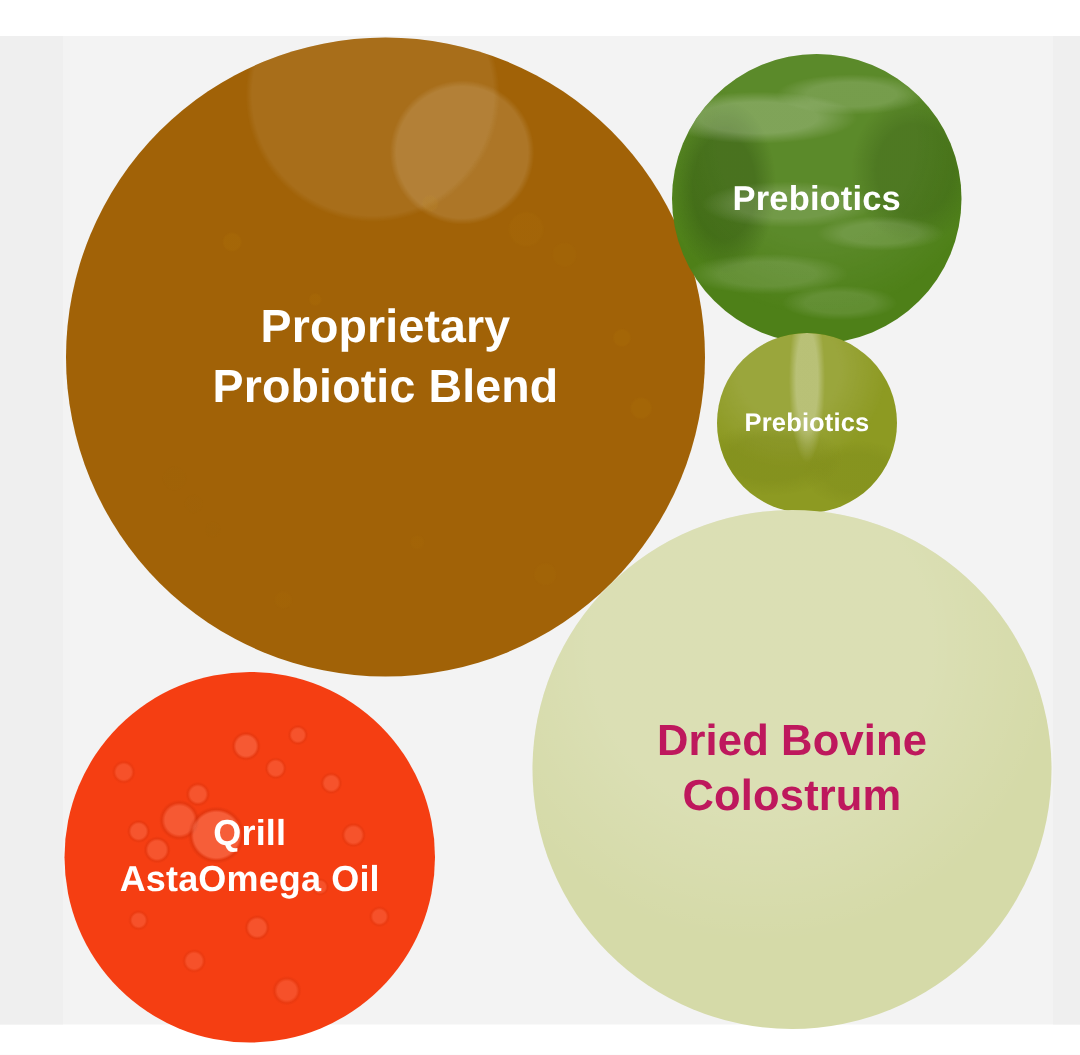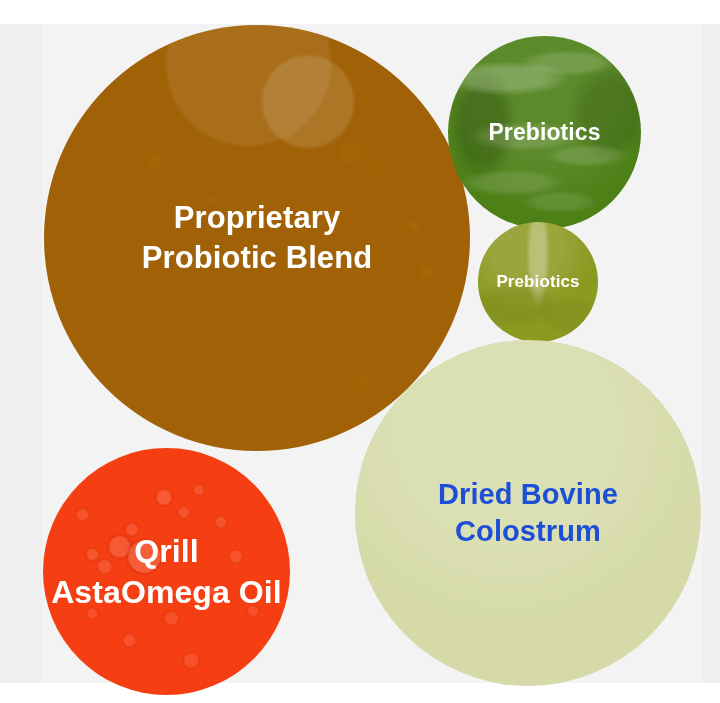--- a/index.html
+++ b/index.html
@@ -147,36 +147,36 @@
       radial-gradient(circle at 40% 20%, rgba(255,255,255,0.12) 0 28%, rgba(255,255,255,0) 55%);
   }
 
   
   #bubble-colostrum {
     left: 355px;
     top: 340px;
     width: 346px;
     height: 346px;
     background: #d5daa8;
-    color: #1d4ed8;
+    color: #be185d;
     font-size: 29px;
   }
   #bubble-colostrum .tex {
     background:
       radial-gradient(circle at 44% 26%, rgba(255,255,255,0.14) 0 35%, rgba(255,255,255,0) 62%);
   }
 
   
   #bubble-qrill {
     left: 43px;
     top: 448px;
     width: 247px;
     height: 247px;
     background: #f53e12;
-    font-size: 32px;
+    font-size: 24px;
   }
   #bubble-qrill .tex {
     background:
       radial-gradient(circle at 41% 44%, rgba(255,255,255,0.17) 0 7.5%, rgba(190,40,8,0.30) 8.5%, rgba(255,255,255,0) 9.5%),
       radial-gradient(circle at 31% 40%, rgba(255,255,255,0.14) 0 4.2%, rgba(190,40,8,0.26) 5.2%, rgba(255,255,255,0) 6%),
       radial-gradient(circle at 25% 48%, rgba(255,255,255,0.12) 0 2.6%, rgba(190,40,8,0.22) 3.4%, rgba(255,255,255,0) 4%),
       radial-gradient(circle at 20% 43%, rgba(255,255,255,0.12) 0 2%, rgba(190,40,8,0.2) 2.7%, rgba(255,255,255,0) 3.2%),
       radial-gradient(circle at 36% 33%, rgba(255,255,255,0.12) 0 2.2%, rgba(190,40,8,0.2) 3%, rgba(255,255,255,0) 3.6%),
       radial-gradient(circle at 49% 20%, rgba(255,255,255,0.14) 0 2.8%, rgba(190,40,8,0.22) 3.6%, rgba(255,255,255,0) 4.2%),
       radial-gradient(circle at 57% 26%, rgba(255,255,255,0.11) 0 2%, rgba(190,40,8,0.18) 2.7%, rgba(255,255,255,0) 3.2%),

